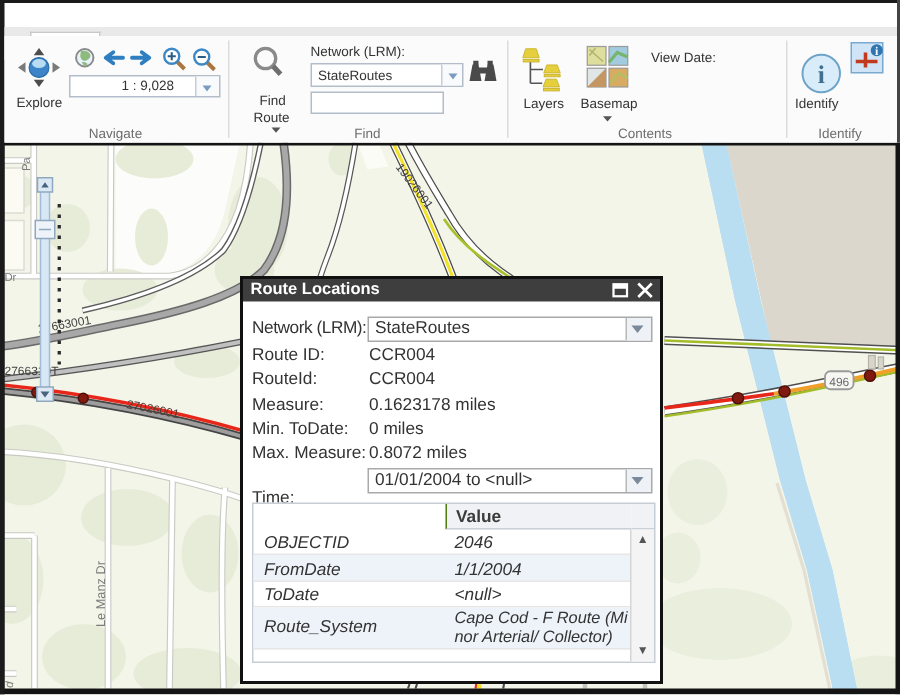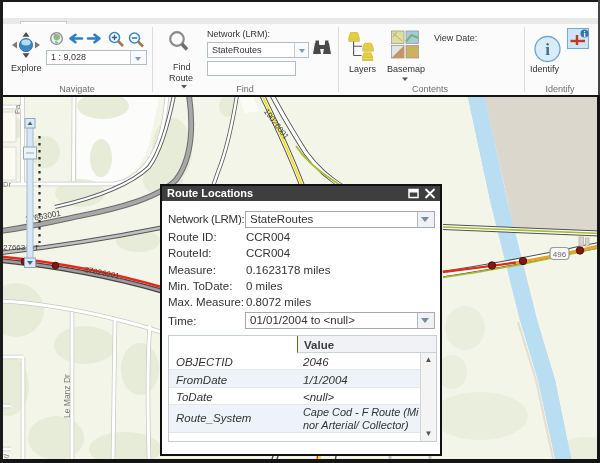--- a/index.html
+++ b/index.html
@@ -288,21 +288,21 @@
   <g>
    <rect x="564.5" y="4.5" width="21" height="20" fill="#cfe4f6" stroke="#7aa9d0" stroke-width="1"></rect>
    <path d="M567.5,17 L582,17" stroke="#c23a1e" stroke-width="2.4"></path>
    <path d="M574,11 L574,21" stroke="#c23a1e" stroke-width="2.4"></path>
    <circle cx="581.5" cy="9.5" r="4" fill="#2e76b0"></circle>
    <text x="581.5" y="12.5" font-family="Liberation Serif,serif" font-size="8" font-weight="bold" fill="#fff" text-anchor="middle">i</text>
   </g>
 
   </svg>
   <div class="rtext" style="left:8px;top:39px;">Explore</div>
-  <div class="combo" style="left:43px;top:26px;width:101px;height:15px;padding-left:4px;line-height:13px;">1 : 9,028<div class="cbtn"></div></div>
+  <div class="combo" style="left:43px;top:26px;width:101px;height:15px;padding-left:4px;line-height:13px;text-align:center;">1 : 9,028<div class="cbtn"></div></div>
   <div class="glabel" style="left:29px;width:90px;">Navigate</div>
   <div class="gsep" style="left:149px;"></div>
   <div class="rtext" style="left:170px;top:38px;">Find</div>
   <div class="rtext" style="left:166px;top:49px;">Route</div>
   <div class="rtext" style="left:204px;top:5px;">Network (LRM):</div>
   <div class="combo" style="left:204px;top:18px;width:102px;height:16px;padding-left:4px;line-height:14px;">StateRoutes<div class="cbtn" style="width:13px;"></div></div>
   <div class="combo" style="left:204px;top:37px;width:89px;height:15px;"></div>
   <div class="glabel" style="left:197px;width:90px;">Find</div>
   <div class="gsep" style="left:334.5px;"></div>
   <div class="rtext" style="left:346px;top:40px;">Layers</div>
@@ -325,21 +325,21 @@
   <div class="drow" style="top:45px;">Route ID:</div>
     <div class="dval" style="top:45px;">CCR004</div>
   <div class="drow" style="top:61px;">RouteId:</div>
     <div class="dval" style="top:61px;">CCR004</div>
   <div class="drow" style="top:78px;">Measure:</div>
     <div class="dval" style="top:78px;">0.1623178 miles</div>
   <div class="drow" style="top:94px;">Min. ToDate:</div>
     <div class="dval" style="top:94px;">0 miles</div>
   <div class="drow" style="top:110px;">Max. Measure:</div>
     <div class="dval" style="top:110px;">0.8072 miles</div>
-  <div class="drow" style="top:129px;">Time:</div>
+  <div class="drow" style="top:140px;">Time:</div>
   <div class="dcombo" style="top:126px;">01/01/2004 to &lt;null&gt;<div class="dbtn"></div></div>
   <div id="tbl">
     <div class="th" style="left:128px;width:124px;padding-left:6px;border-left:1px solid #4d7c0f;">Value</div>
     <div class="th" style="left:252px;width:15px;"></div>
     <div class="tr" style="top:17px;height:17px;"></div>
     <div class="tc" style="left:7px;top:20px;">OBJECTID</div>
       <div class="tc" style="left:134px;top:20px;">2046</div>
     <div class="tr" style="top:34px;height:18px;background:#eef3f9;"></div>
     <div class="tc" style="left:7px;top:38px;">FromDate</div>
       <div class="tc" style="left:134px;top:38px;">1/1/2004</div>

